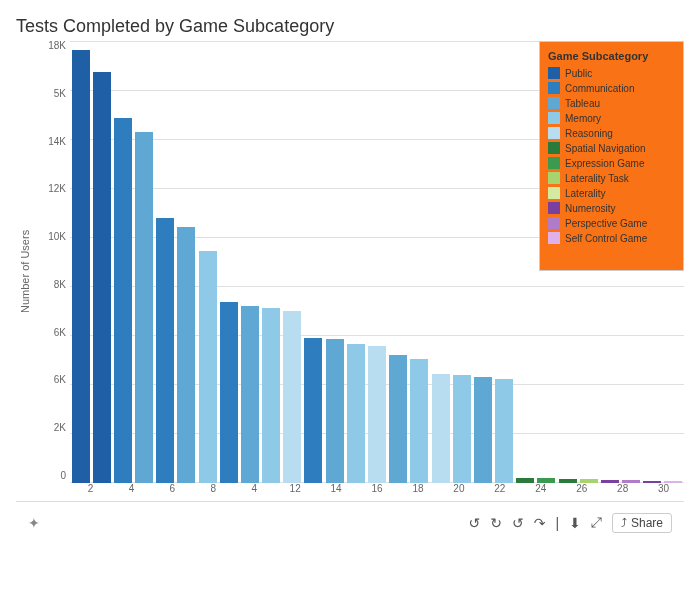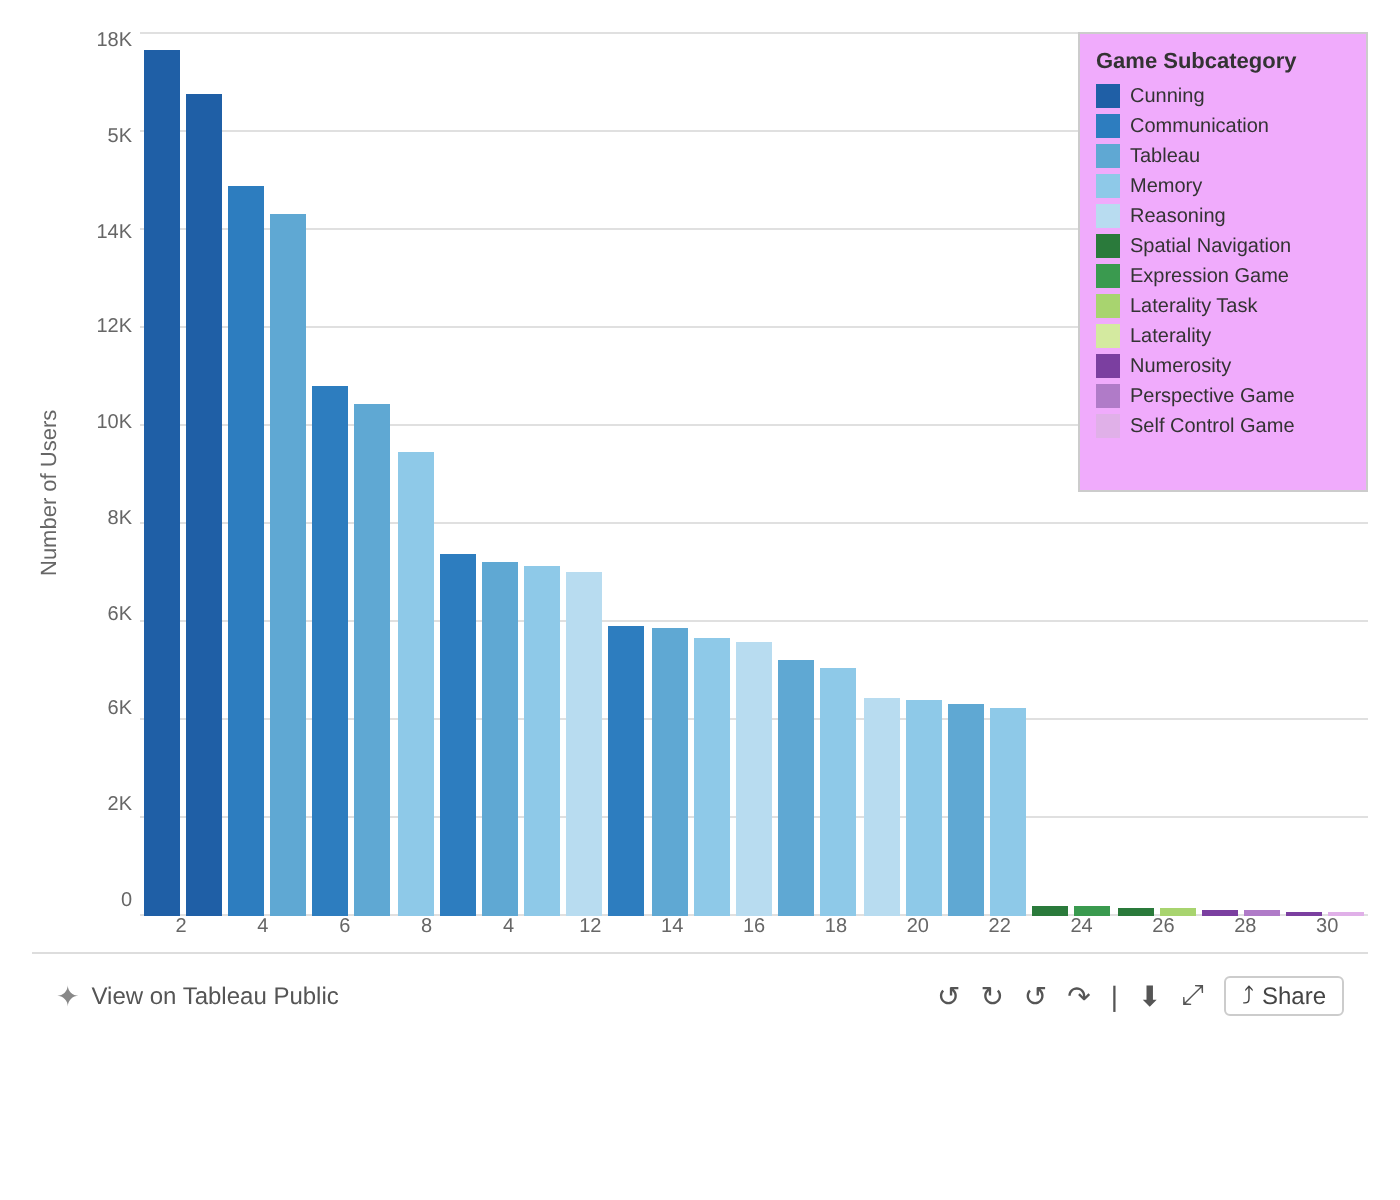--- a/index.html
+++ b/index.html
@@ -112,21 +112,21 @@
       justify-content: flex-end;
       flex: 1;
       height: 100%;
     }
     .bar {
       width: 70%;
       position: relative;
     }
     .legend {
       width: 145px;
-      background: #f0abfc;
+      background: #f97316;
       border: 1px solid #ccc;
       padding: 8px;
       font-size: 10px;
       color: #333;
       position: absolute;
       right: 0;
       top: 0;
       height: 230px;
     }
     .legend-title {
@@ -199,20 +199,21 @@
       font-size: 12px;
       cursor: pointer;
       color: #444;
       background: #fff;
     }
   </style>
 </head>
 <body>
 
 <div class="page-container">
+  <div class="chart-title">Tests Completed by Game Subcategory</div>
 
   <div class="chart-area">
     <div class="y-axis-label">Number of Users</div>
     <div class="chart-with-xaxis">
       <div class="chart-inner">
         <div class="y-ticks" id="y-ticks-container">
             <div class="y-tick">0</div>
             <div class="y-tick">2K</div>
             <div class="y-tick">6K</div>
             <div class="y-tick">6K</div>
@@ -324,21 +325,21 @@
                 </div>
                 <div class="bar-group">
                   <div class="bar" style="height: 0.4%; background-color: rgb(224, 176, 232); width: 85%;"></div>
                 </div>
               </div>
           </div>
           <div class="legend" id="legend-container">
               <div class="legend-title">Game Subcategory</div>
               <div class="legend-item">
                 <div class="legend-swatch" style="background-color: rgb(31, 95, 166);"></div>
-                <span>Cunning</span>
+                <span>Public</span>
               </div>
               <div class="legend-item">
                 <div class="legend-swatch" style="background-color: rgb(45, 125, 191);"></div>
                 <span>Communication</span>
               </div>
               <div class="legend-item">
                 <div class="legend-swatch" style="background-color: rgb(95, 168, 211);"></div>
                 <span>Tableau</span>
               </div>
               <div class="legend-item">
@@ -396,21 +397,20 @@
           <div class="x-tick">26</div>
           <div class="x-tick">28</div>
           <div class="x-tick">30</div>
         </div>
     </div>
   </div>
 
   <div class="bottom-bar">
     <div class="bottom-left">
       <span class="tableau-icon">✦</span>
-      <span>View on Tableau Public</span>
     </div>
     <div class="bottom-controls">
       <span class="ctrl-btn">↺</span>
       <span class="ctrl-btn">↻</span>
       <span class="ctrl-btn">↺</span>
       <span class="ctrl-btn">↷</span>
       <span class="ctrl-btn">|</span>
       <span class="ctrl-btn">⬇</span>
       <span class="ctrl-btn">⤢</span>
       <div class="share-btn">

